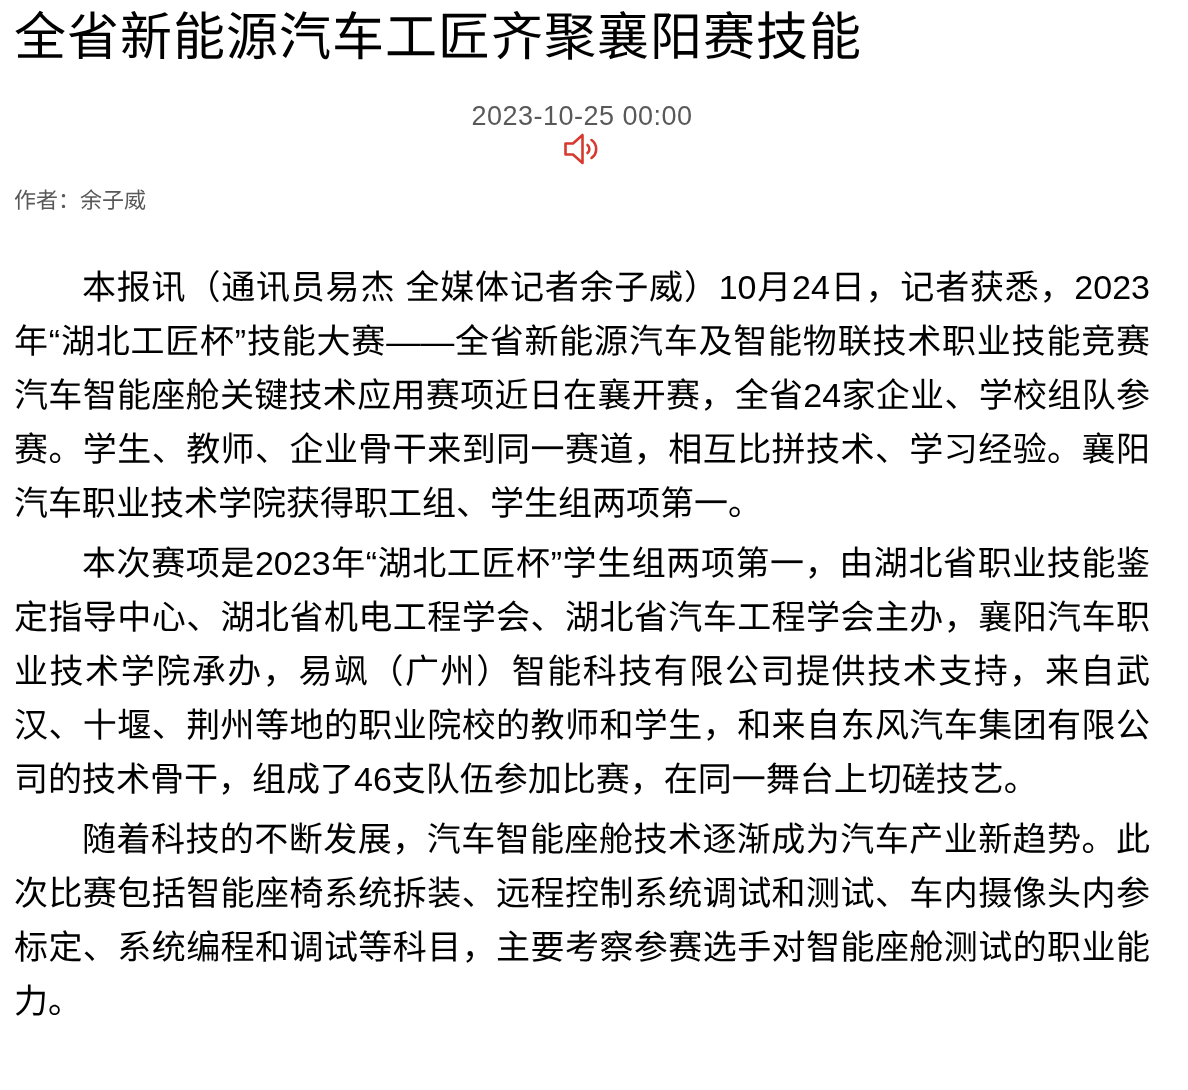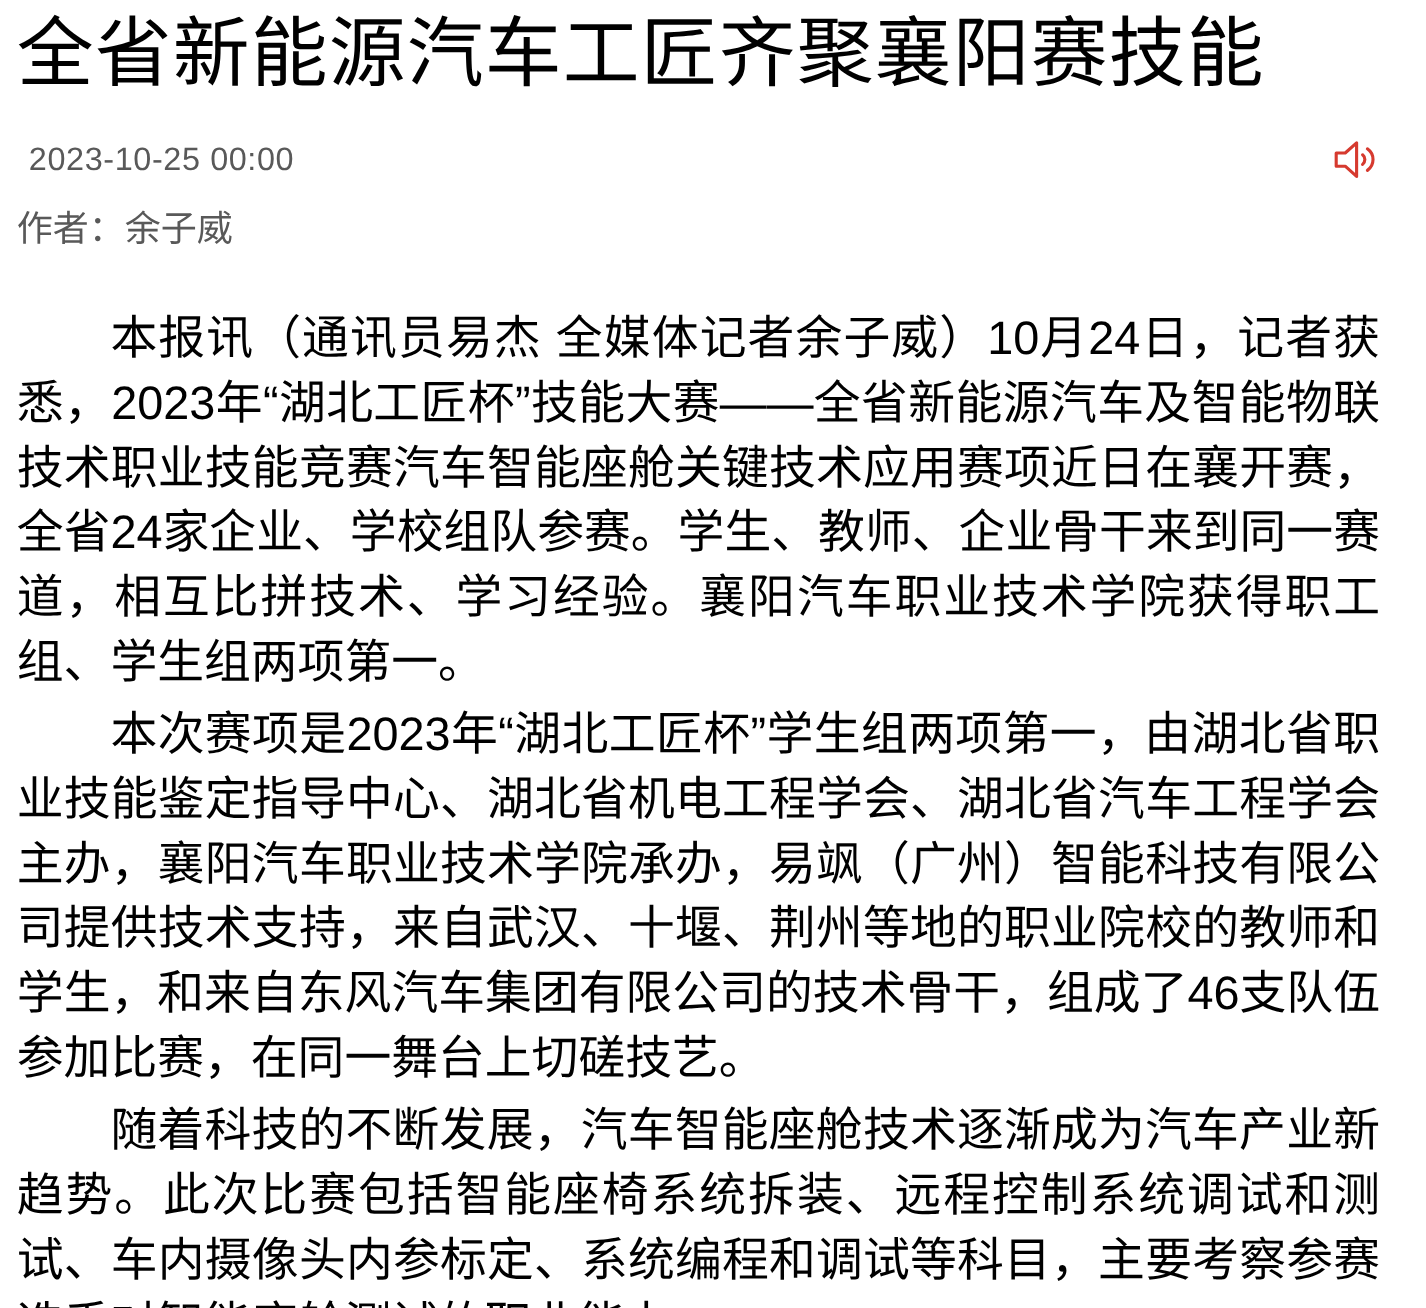--- a/index.html
+++ b/index.html
@@ -11,56 +11,57 @@
     font-family: "Liberation Sans", "DejaVu Sans", sans-serif;
     color: #000000;
   }
   .article-page {
     width: 1188px;
     box-sizing: border-box;
     padding: 6px 38px 30px 14px;
     background: #ffffff;
   }
   .article-title {
-    font-size: 64px;
+    font-size: 52px;
     font-weight: 500;
     line-height: 1.22;
     letter-spacing: 1px;
     color: #000000;
     margin: 0 0 32px 0;
   }
   .meta-row {
     display: flex;
     align-items: center;
     justify-content: space-between;
-    margin: 0 0 16px 10px;
+    margin: 0 0 16px 0;
+    flex-direction: column;
   }
   .publish-time {
     font-size: 27px;
     color: #595959;
     letter-spacing: 0.5px;
   }
   .audio-btn {
     background: none;
     border: none;
     padding: 0;
     margin: 0;
     cursor: pointer;
     line-height: 0;
   }
   .audio-btn svg {
     display: block;
   }
   .author-line {
-    font-size: 30px;
+    font-size: 22px;
     color: #595959;
     margin: 0 0 46px 0;
   }
   .article-body p {
-    font-size: 39px;
+    font-size: 34px;
     line-height: 54px;
     color: #000000;
     text-align: justify;
     text-indent: 2em;
     margin: 0 0 6px 0;
   }
   .article-body p:last-child {
     margin-bottom: 0;
   }
 </style>

